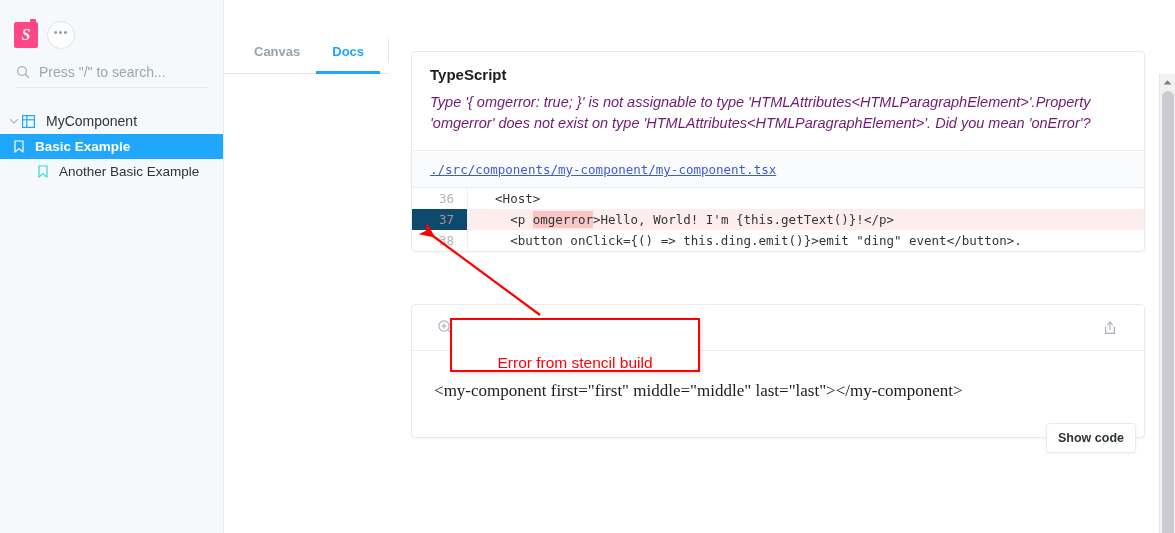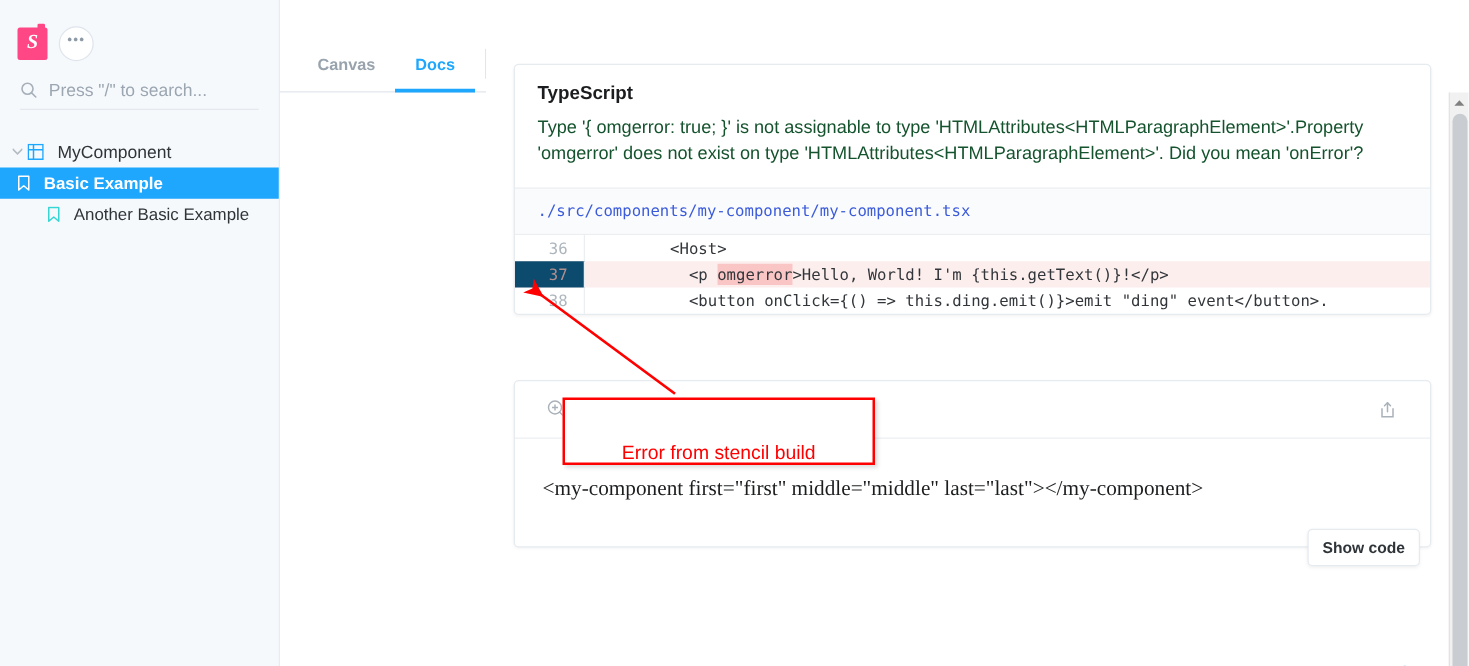--- a/index.html
+++ b/index.html
@@ -169,39 +169,40 @@
     background: #fff;
     max-width: 886px;
     box-shadow: 0 1px 2px rgba(0,0,0,0.04);
   }
   .err-head { padding: 14px 18px 16px 18px; }
   .err-title {
     font-size: 15px; font-weight: bold; color: #1b1d1f;
     margin-bottom: 9px;
   }
   .err-msg {
-    font-size: 14.5px; color: #14532d; line-height: 1.45;
+    font-size: 14.5px; color: #701a75; line-height: 1.45; font-style: italic;
   }
   .err-file-row {
     border-top: 1px solid #eceff2;
     background: #fafbfc;
     padding: 9px 18px;
   }
   .err-file-link {
     font-family: "DejaVu Sans Mono", monospace;
     font-size: 12.5px;
     color: #3b5bdb;
+    text-decoration: underline;
     cursor: pointer;
   }
   .code-block {
     border-top: 1px solid #eceff2;
     font-family: "DejaVu Sans Mono", monospace;
     font-size: 12.5px;
   }
-  .code-row { display: flex; height: 21px; align-items: center; gap: 41px; }
+  .code-row { display: flex; height: 21px; align-items: center; }
   .code-row.hl { background: #fdeeee; }
   .code-gutter {
     width: 56px; flex: 0 0 56px;
     text-align: right;
     padding-right: 13px;
     color: #adb5bd;
     border-right: 1px solid #eceff2;
     line-height: 21px;
     height: 21px;
   }

